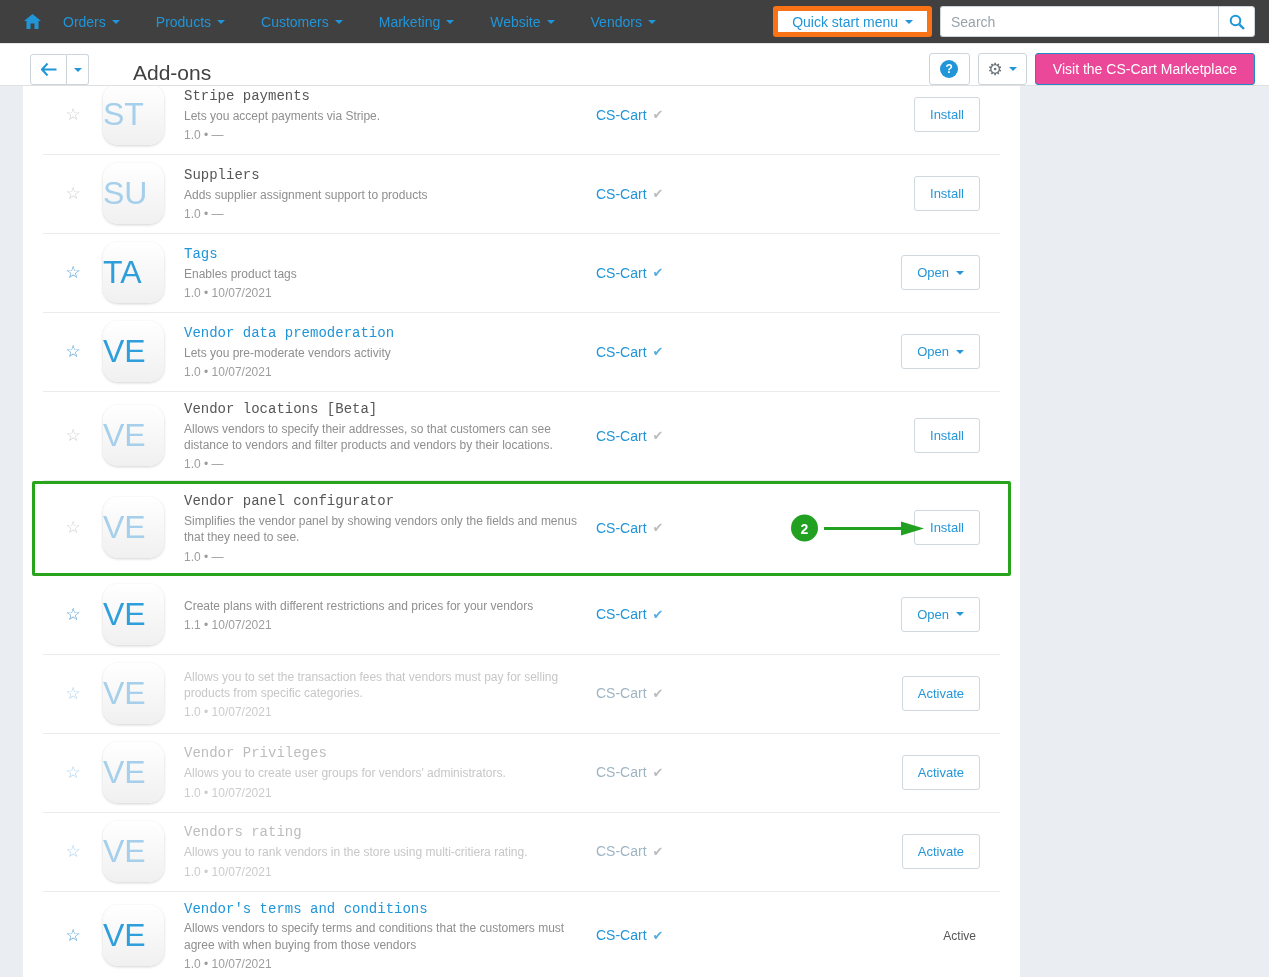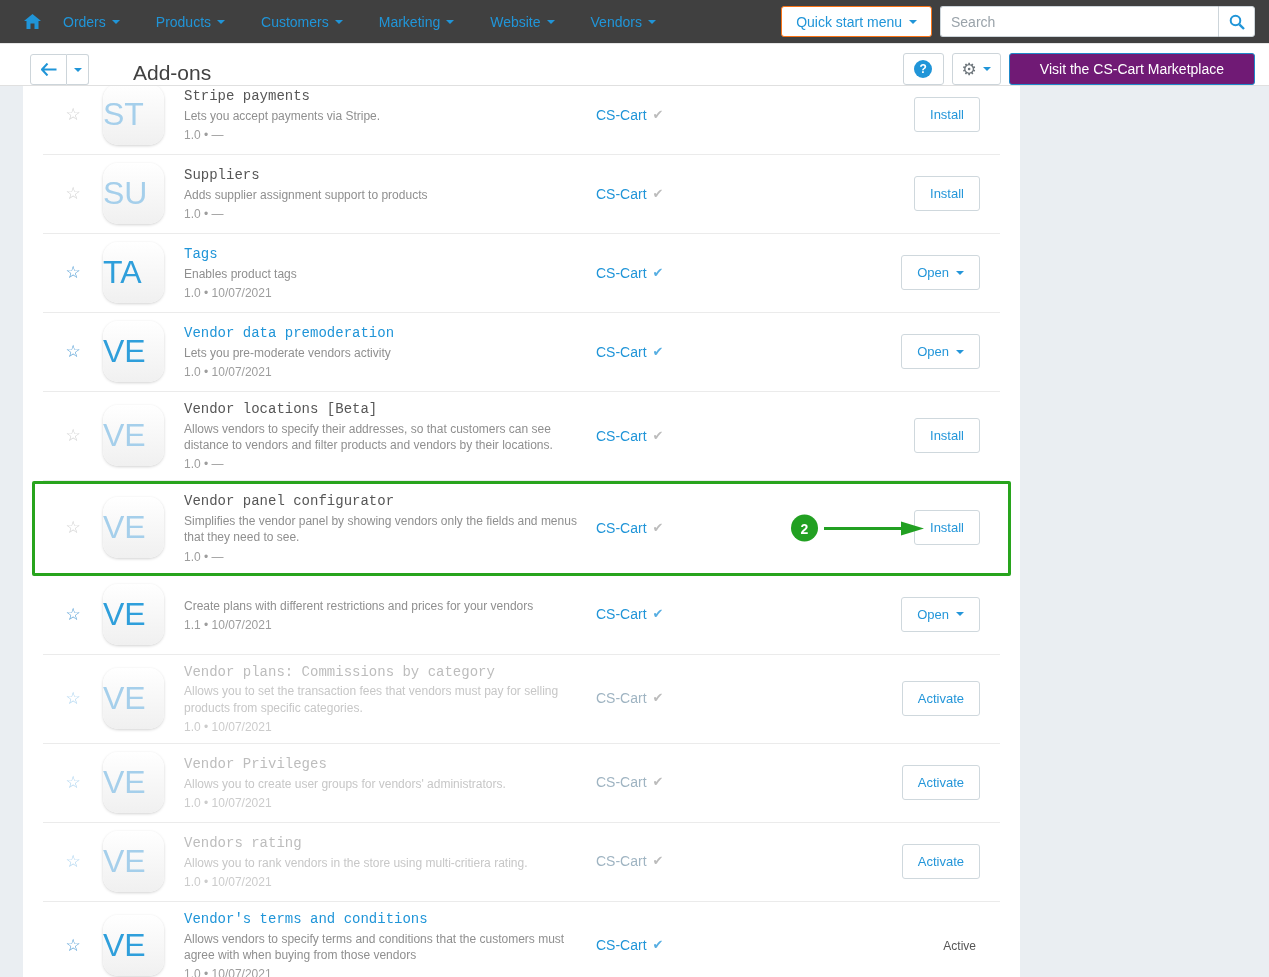--- a/index.html
+++ b/index.html
@@ -13,21 +13,21 @@
   .topnav {
     height:44px; background:#404040; border-bottom:1px solid #e6e6e6;
     display:flex; align-items:center; padding:0 14px 0 24px;
   }
   .home-btn { display:flex; align-items:center; margin-right:22px; cursor:pointer; }
   .navitems { display:flex; align-items:center; gap:36px; }
   .navitem { color:#2095d8; font-size:14px; display:flex; align-items:center; gap:6px; cursor:pointer; }
   .caret { width:0; height:0; border-left:4px solid transparent; border-right:4px solid transparent; border-top:4px solid #2095d8; display:inline-block; }
   .topnav-right { margin-left:auto; display:flex; align-items:center; }
   .qsm-btn {
-    border:1px solid #f97316; border-radius:3px; background:#fff; color:#2095d8;
+    border:5px solid #f97316; border-radius:3px; background:#fff; color:#2095d8;
     font-size:14px; height:31px; padding:0 14px; display:flex; align-items:center; gap:7px; cursor:pointer;
   }
   .searchwrap { display:flex; margin-left:8px; }
   .search-input {
     width:278px; height:31px; border:1px solid #cdd5da; border-right:none;
     border-radius:3px 0 0 3px; padding:0 10px; font-size:14px; color:#555;
     font-family:"Liberation Sans", sans-serif; outline:none;
   }
   .search-input::placeholder { color:#9aa3aa; }
   .search-btn {
@@ -54,22 +54,22 @@
   .icon-btn {
     height:32px; min-width:41px; background:#fff; border:1px solid #cdd5da; border-radius:3px;
     display:flex; align-items:center; justify-content:center; gap:6px; padding:0 9px; cursor:pointer;
   }
   .help-circle {
     width:18px; height:18px; border-radius:50%; background:#2095d8; color:#fff;
     font-size:12px; font-weight:bold; display:flex; align-items:center; justify-content:center;
   }
   .gear-glyph { font-size:17px; color:#6d757b; line-height:1; }
   .marketplace-btn {
-    height:32px; background:#701a75; border:1px solid #1f89c9; border-radius:3px;
-    color:#fff; font-size:14px; padding:0 30px; display:flex; align-items:center; cursor:pointer;
+    height:32px; background:#ec4899; border:1px solid #1f89c9; border-radius:3px;
+    color:#fff; font-size:14px; padding:0 17px; display:flex; align-items:center; cursor:pointer;
   }
   
   .content {
     margin-left:23px; width:997px; background:#fff; min-height:891px; overflow:hidden;
   }
   .row {
     display:flex; align-items:center;
     margin:0 20px; padding:8px 10px 9px;
     border-bottom:1px solid #ebebeb; position:relative;
   }
@@ -89,21 +89,21 @@
   }
   .row.active .appicon { color:#2f9fdb; }
   .info { width:412px; margin-left:20px; }
   .title { font-size:14px; color:#565656; line-height:1.35;font-family:Liberation Mono, monospace; }
   .row.active .title { color:#2095d8; cursor:pointer; }
   .row.disabled .title { color:#bdbdbd; }
   .desc { font-size:12px; color:#8f8f8f; line-height:1.35; max-width:430px; margin-top:2px; }
   .row.disabled .desc { color:#c7c7c7; }
   .version { font-size:12px; color:#9d9d9d; margin-top:4px; }
   .row.disabled .version { color:#cccccc; }
-  .vendor { width:140px; flex-shrink:0; font-size:14px; color:#2095d8; display:flex; align-items:flex-start; gap:6px; }
+  .vendor { width:140px; flex-shrink:0; font-size:14px; color:#2095d8; display:flex; align-items:center; gap:6px; }
   .row.disabled .vendor { color:#9fb4c2; }
   .vcheck { font-size:13px; color:#bcbcbc; }
   .row.active .vcheck { color:#57aee2; }
   .action { margin-left:auto; flex-shrink:0; text-align:right; padding-right:10px; }
   .act-btn {
     background:#fff; border:1px solid #cfd8dd; border-radius:3px; color:#2496d9;
     font-size:13px; padding:9px 15px; font-family:"Liberation Sans", sans-serif;
     display:inline-flex; align-items:center; gap:7px; cursor:pointer;
   }
   .act-btn .caret { border-top-color:#2496d9; }
@@ -329,21 +329,20 @@
           <span>Open</span>
           <span class="caret"></span>
         </button></div>
   </div>
     <div class="row disabled">
     <span class="star">☆</span>
     <div class="appicon">
       <span>VE</span>
     </div>
     <div class="info">
-      <div class="title">Vendor plans: Commissions by category</div>
       <div class="desc">Allows you to set the transaction fees that vendors must pay for selling products from specific categories.</div>
       <div class="version">1.0 • 10/07/2021</div>
     </div>
     <div class="vendor">
       <span>CS-Cart</span>
       <span class="vcheck">✔</span>
     </div>
     <div class="action"><button class="act-btn">
           <span>Activate</span>
         </button></div>

